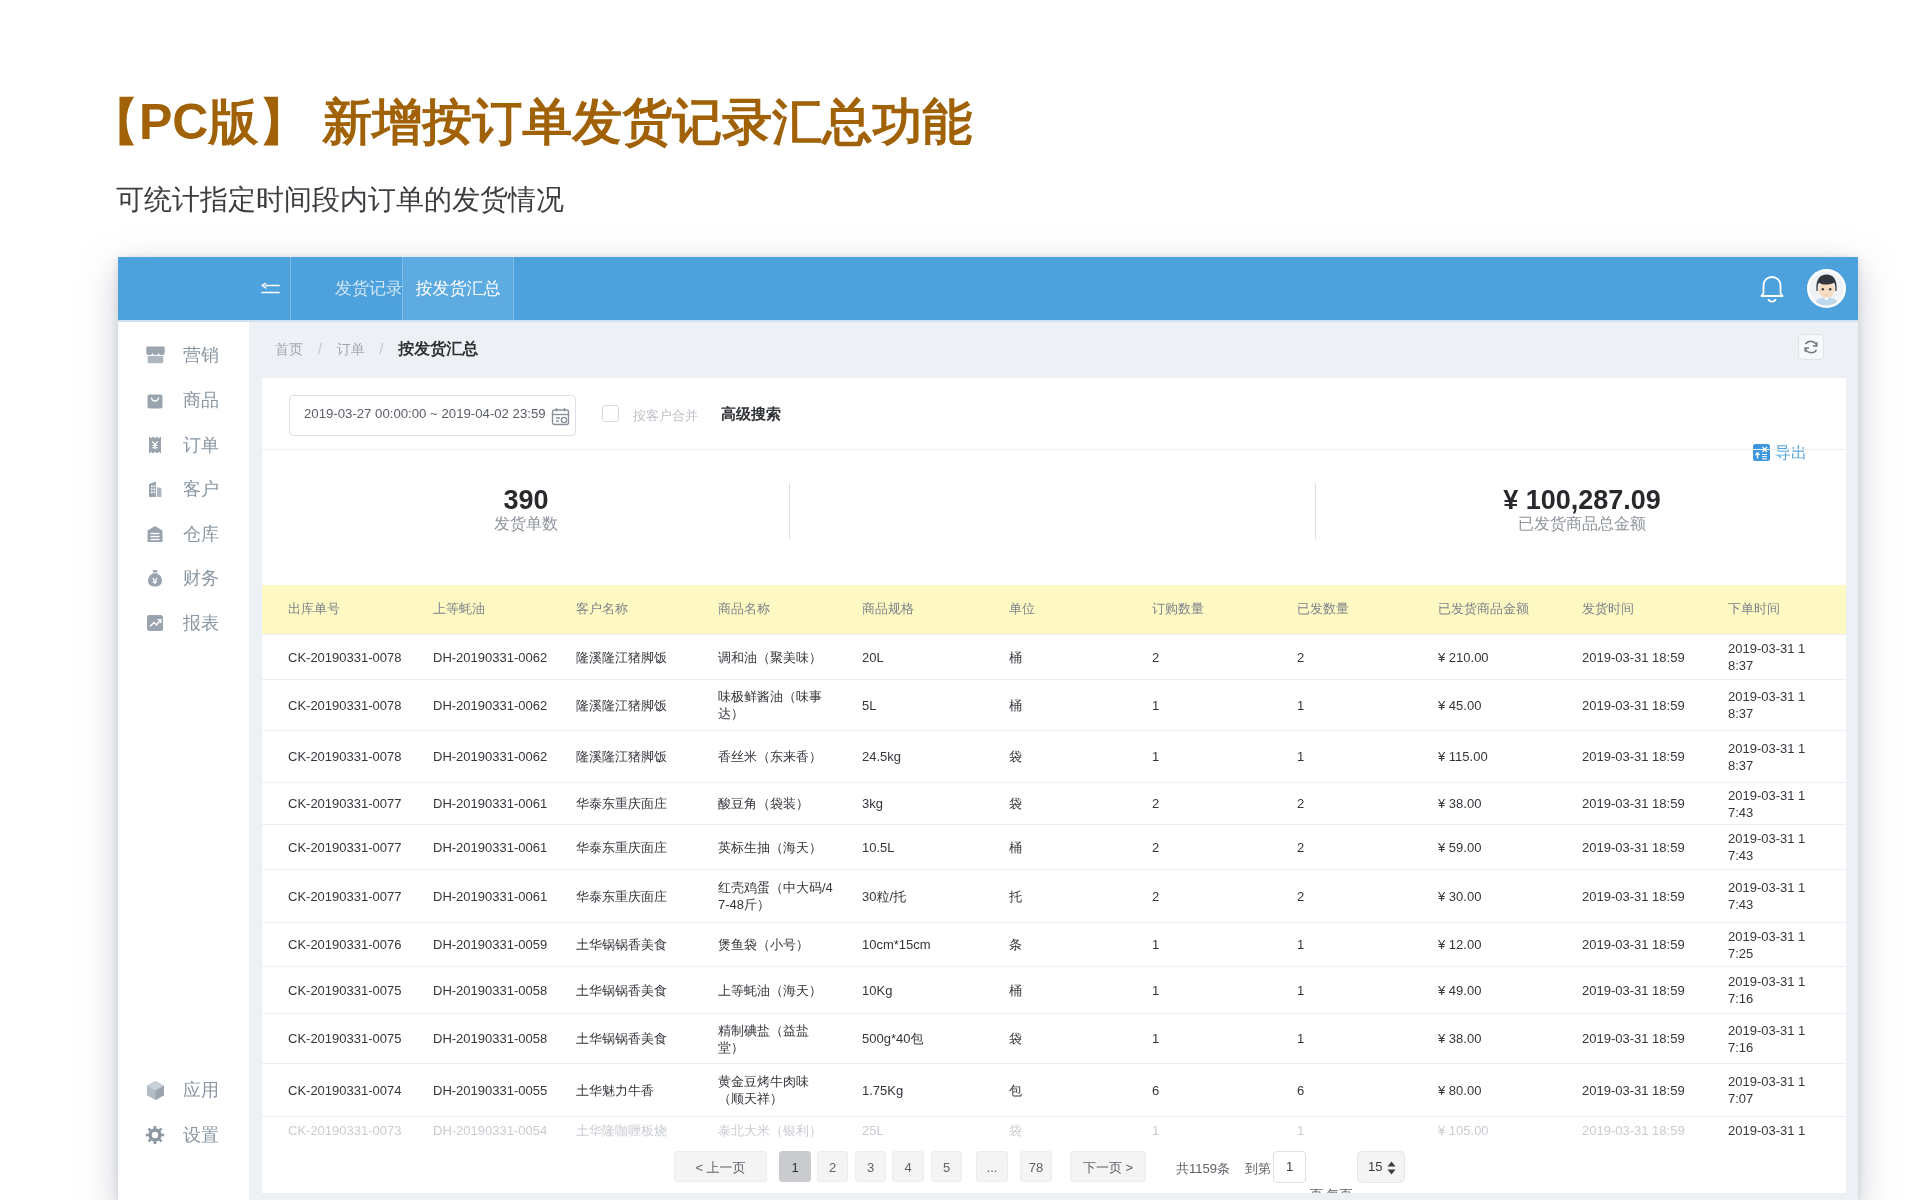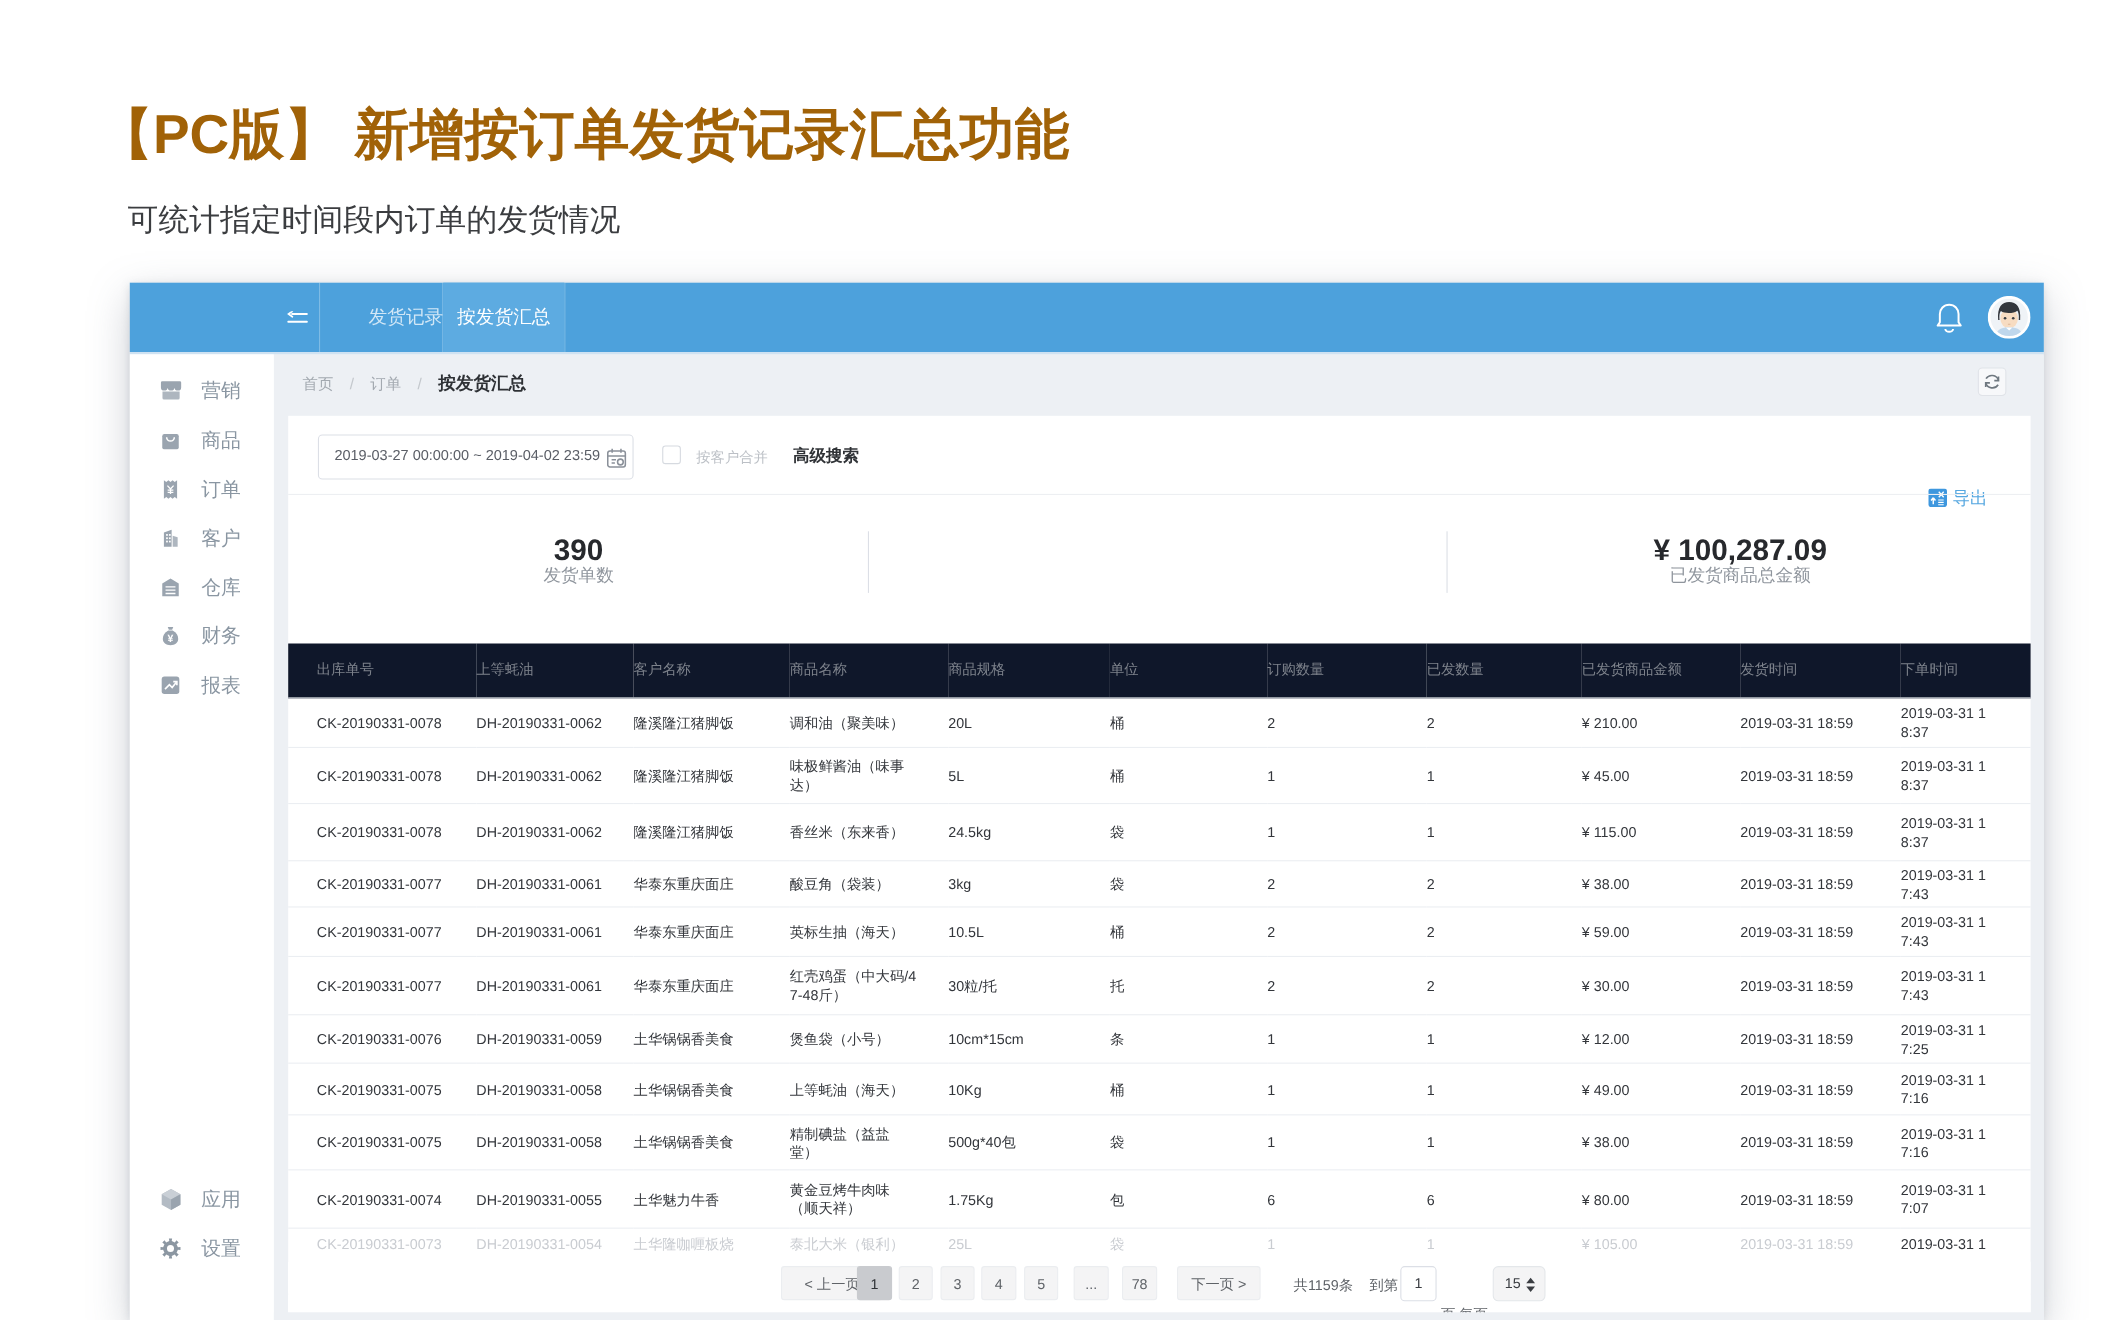--- a/index.html
+++ b/index.html
@@ -28,21 +28,21 @@
 #cblabel{position:absolute;left:371px;top:29px;font-size:13px;color:#BCC0C6;}
 #advsearch{position:absolute;left:459px;top:27px;font-size:15px;font-weight:600;color:#2F3236;}
 #export{position:absolute;left:1491px;top:26px;height:18px;margin-top:40px;}
 #export span{position:absolute;left:22px;top:-1px;font-size:16px;color:#55A7E0;white-space:nowrap;}
 #fdivider{position:absolute;left:0;top:71px;width:1584px;height:1px;background:#EDEFF2;}
 .stat{position:absolute;top:107px;width:528px;text-align:center;}
 .stat .n{font-size:27px;font-weight:bold;color:#27292D;line-height:30px;}
 .stat .l{font-size:16px;color:#8F959D;line-height:18px;margin-top:0;}
 .vsep{position:absolute;top:105px;width:1px;height:56px;background:#DCDFE6;}
 #table{position:absolute;left:0;top:207px;width:1584px;border-collapse:collapse;table-layout:fixed;}
-#table th{background:#0f172a;color:#7E838C;font-weight:400;font-size:13px;text-align:left;height:50px;border-bottom:1px solid #EBEEF2;}
+#table th{background:#fef9c3;color:#7E838C;font-weight:400;font-size:13px;text-align:left;height:50px;border-bottom:1px solid #EBEEF2;}
 #table td{font-size:13px;color:#33363B;border-bottom:1px solid #EBEEF2;line-height:17px;}
 #table th:first-child,#table td:first-child{padding-left:26px;}
 #table td.fade{color:#C9CCD1;}
 #table tr.r11 td{vertical-align:top;padding-top:5px;}
 #pagebar{position:absolute;left:0;top:769px;width:1584px;height:46px;background:#fff;}
 .pbtn{position:absolute;top:4px;height:31px;line-height:31px;text-align:center;background:#F4F4F5;border:1px solid #EBEDF0;border-radius:3px;font-size:13px;color:#5F6368;}
 .pbtn.on{background:#C9CBCF;color:#2F3236;border-color:#C9CBCF;}
 #ptotal{position:absolute;top:13px;left:914px;font-size:13px;color:#5F6368;}
 #pjump{position:absolute;top:13px;left:983px;font-size:13px;color:#5F6368;}
 #pinput{position:absolute;top:4px;left:1011px;width:33px;height:32px;border:1px solid #DCDFE6;border-radius:4px;background:#fff;text-align:center;line-height:30px;font-size:13px;color:#3A3D42;}
@@ -383,21 +383,21 @@
             <td class="fade">袋</td>
             <td class="fade">1</td>
             <td class="fade">1</td>
             <td class="fade">¥ 105.00</td>
             <td class="fade">2019-03-31 18:59</td>
             <td>2019-03-31 1</td>
           </tr>
     </tbody>
       </table>
     <div id="pagebar">
-      <div class="pbtn" style="left:448px;width:93px">&lt; 上一页</div>
+      <div class="pbtn" style="left:412px;width:93px">&lt; 上一页</div>
       <div class="pbtn on" style="left:517px;width:32px">1</div>
       <div class="pbtn" style="left:555px;width:31px">2</div>
       <div class="pbtn" style="left:593px;width:31px">3</div>
       <div class="pbtn" style="left:630px;width:32px">4</div>
       <div class="pbtn" style="left:669px;width:31px">5</div>
       <div class="pbtn" style="left:714px;width:32px">...</div>
       <div class="pbtn" style="left:758px;width:32px">78</div>
       <div class="pbtn" style="left:808px;width:76px">下一页 &gt;</div>
       <div id="ptotal">共1159条</div>
       <div id="pjump">到第</div>

